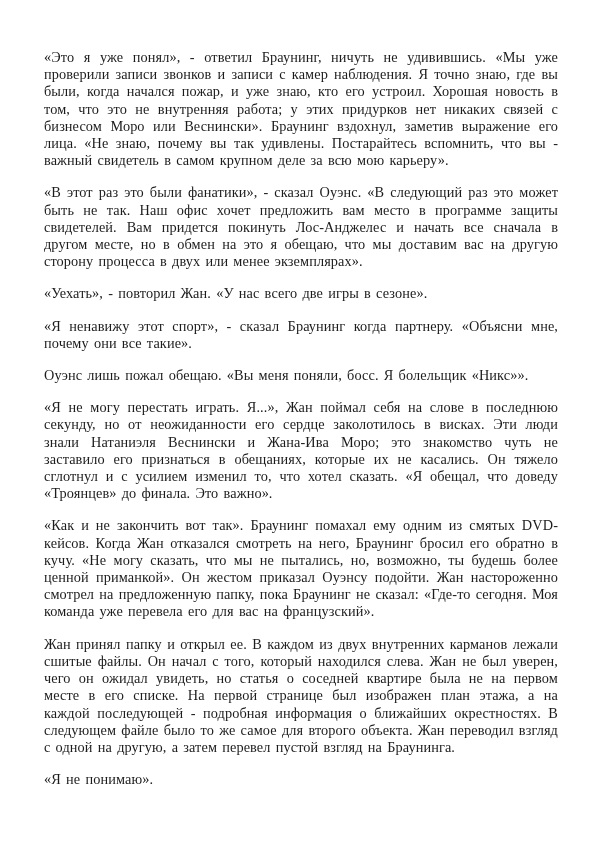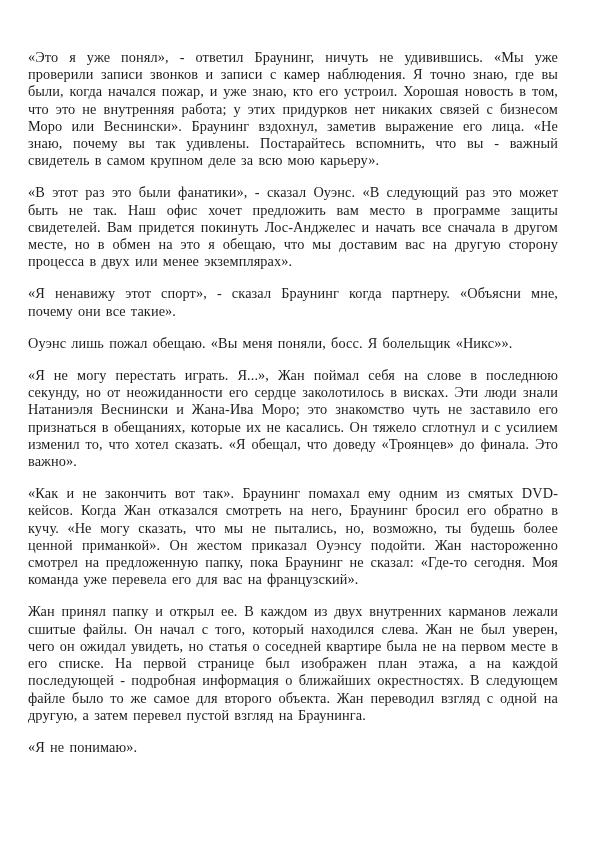--- a/index.html
+++ b/index.html
@@ -6,21 +6,21 @@
     margin: 0;
     padding: 0;
     background: #ffffff;
   }
   .page {
     position: relative;
     width: 600px;
     height: 850px;
     background: #ffffff;
     box-sizing: border-box;
-    padding: 49px 42px 40px 28px;
+    padding: 49px 42px 40px 44px;
     overflow: hidden;
     border-radius: 13px;
   }
   .page p {
     margin: 0 0 15px 0;
     font-family: "Liberation Serif", "DejaVu Serif", serif;
     font-size: 14.3px;
     line-height: 17.2px;
     color: #1c1c1c;
     text-align: justify;
@@ -30,19 +30,20 @@
   .page p:last-child {
     margin-bottom: 0;
   }
 </style>
 </head>
 <body>
 
 <div class="page">
   <p>«Это я уже понял», - ответил Браунинг, ничуть не удивившись. «Мы уже проверили записи звонков и записи с камер наблюдения. Я точно знаю, где вы были, когда начался пожар, и уже знаю, кто его устроил. Хорошая новость в том, что это не внутренняя работа; у этих придурков нет никаких связей с бизнесом Моро или Веснински». Браунинг вздохнул, заметив выражение его лица. «Не знаю, почему вы так удивлены. Постарайтесь вспомнить, что вы - важный свидетель в самом крупном деле за всю мою карьеру».</p>
   <p>«В этот раз это были фанатики», - сказал Оуэнс. «В следующий раз это может быть не так. Наш офис хочет предложить вам место в программе защиты свидетелей. Вам придется покинуть Лос-Анджелес и начать все сначала в другом месте, но в обмен на это я обещаю, что мы доставим вас на другую сторону процесса в двух или менее экземплярах».</p>
+  <p>«Уехать», - повторил Жан. «У нас всего две игры в сезоне».</p>
   <p>«Я ненавижу этот спорт», - сказал Браунинг когда партнеру. «Объясни мне, почему они все такие».</p>
   <p>Оуэнс лишь пожал обещаю. «Вы меня поняли, босс. Я болельщик «Никс»».</p>
   <p>«Я не могу перестать играть. Я...», Жан поймал себя на слове в последнюю секунду, но от неожиданности его сердце заколотилось в висках. Эти люди знали Натаниэля Веснински и Жана-Ива Моро; это знакомство чуть не заставило его признаться в обещаниях, которые их не касались. Он тяжело сглотнул и с усилием изменил то, что хотел сказать. «Я обещал, что доведу «Троянцев» до финала. Это важно».</p>
   <p>«Как и не закончить вот так». Браунинг помахал ему одним из смятых DVD-кейсов. Когда Жан отказался смотреть на него, Браунинг бросил его обратно в кучу. «Не могу сказать, что мы не пытались, но, возможно, ты будешь более ценной приманкой». Он жестом приказал Оуэнсу подойти. Жан настороженно смотрел на предложенную папку, пока Браунинг не сказал: «Где-то сегодня. Моя команда уже перевела его для вас на французский».</p>
   <p>Жан принял папку и открыл ее. В каждом из двух внутренних карманов лежали сшитые файлы. Он начал с того, который находился слева. Жан не был уверен, чего он ожидал увидеть, но статья о соседней квартире была не на первом месте в его списке. На первой странице был изображен план этажа, а на каждой последующей - подробная информация о ближайших окрестностях. В следующем файле было то же самое для второго объекта. Жан переводил взгляд с одной на другую, а затем перевел пустой взгляд на Браунинга.</p>
   <p>«Я не понимаю».</p>
 </div>
 
 </body></html>

